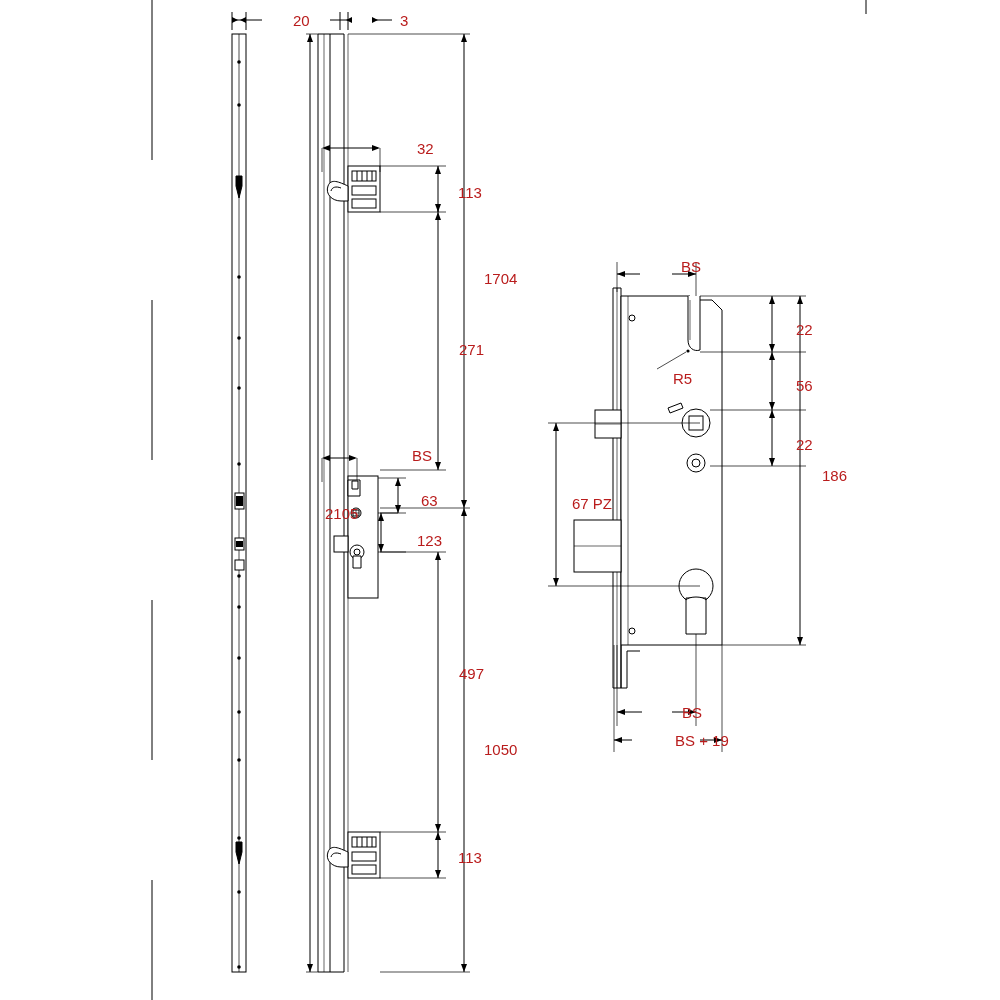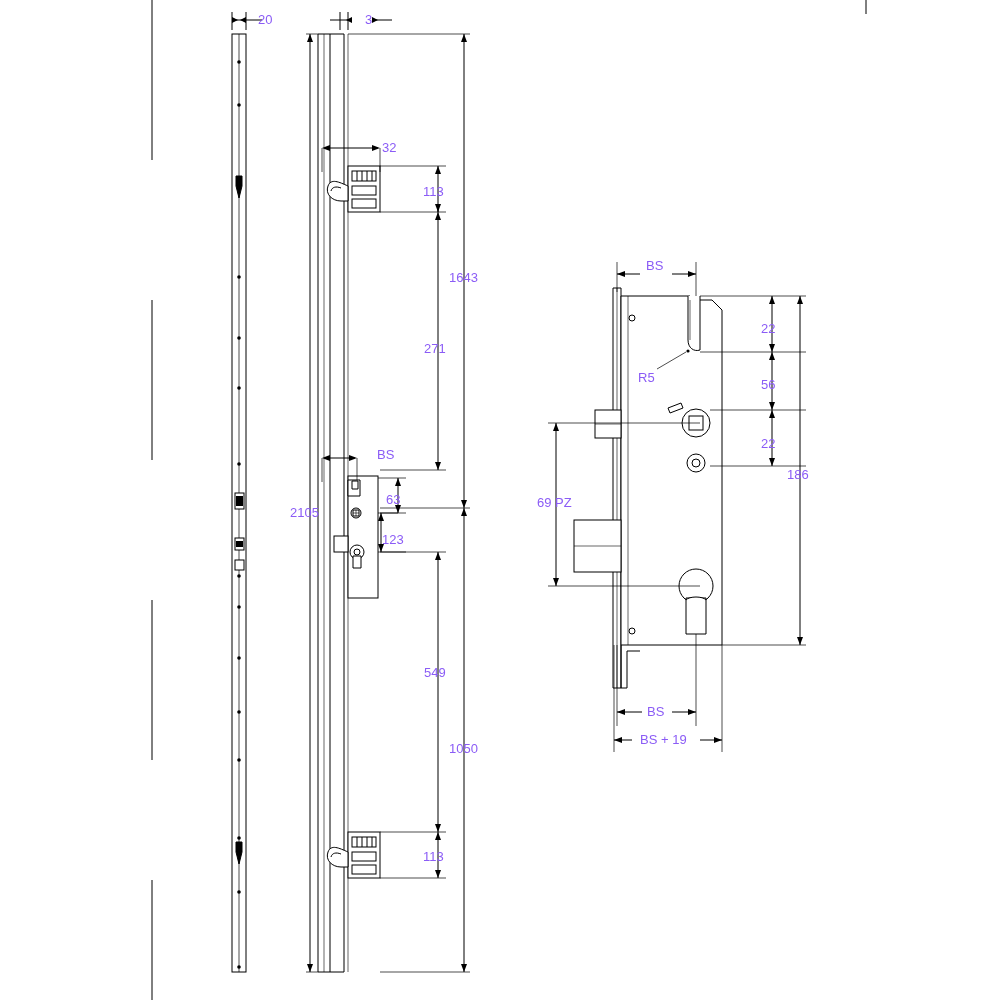--- a/index.html
+++ b/index.html
@@ -17,24 +17,25 @@
   }
   #sheet {
     position: absolute;
     left: 0; top: 0;
     width: 1000px;
     height: 1000px;
   }
   .lbl {
     position: absolute;
     font-family: "Liberation Sans", sans-serif;
-    font-size: 13px;
-    color: #8b5cf6;
+    font-size: 15px;
+    color: #b91c1c;
     white-space: nowrap;
     line-height: 1;
+    margin-left: 35px;
   }
   svg { display: block; }
 </style>
 </head>
 <body>
 
 <svg id="sheet" viewBox="0 0 1000 1000" xmlns="http://www.w3.org/2000/svg">
   <g fill="none" stroke="#000" stroke-width="1" shape-rendering="geometricPrecision">
 
     <g stroke="#000" stroke-width="1">
@@ -353,31 +354,31 @@
         <path d="M722,740 L714,737 L714,743 Z" fill="#000" stroke="none"></path>
       </g>
     </g>
   </g>
 </svg>
 
 <div class="lbl" style="left:258px;  top:13px;">20</div>
 <div class="lbl" style="left:365px;  top:13px;">3</div>
 <div class="lbl" style="left:382px;  top:141px;">32</div>
 <div class="lbl" style="left:423px;  top:185px;">113</div>
-<div class="lbl" style="left:449px;  top:271px;">1643</div>
+<div class="lbl" style="left:449px;  top:271px;">1704</div>
 <div class="lbl" style="left:424px;  top:342px;">271</div>
 <div class="lbl" style="left:377px;  top:448px;">BS</div>
 <div class="lbl" style="left:386px;  top:493px;">63</div>
 <div class="lbl" style="left:290px;  top:506px;">2105</div>
 <div class="lbl" style="left:382px;  top:533px;">123</div>
-<div class="lbl" style="left:424px;  top:666px;">549</div>
+<div class="lbl" style="left:424px;  top:666px;">497</div>
 <div class="lbl" style="left:449px;  top:742px;">1050</div>
 <div class="lbl" style="left:423px;  top:850px;">113</div>
 
 <div class="lbl" style="left:646px;  top:259px;">BS</div>
 <div class="lbl" style="left:761px;  top:322px;">22</div>
 <div class="lbl" style="left:638px;  top:371px;">R5</div>
 <div class="lbl" style="left:761px;  top:378px;">56</div>
 <div class="lbl" style="left:761px;  top:437px;">22</div>
 <div class="lbl" style="left:787px;  top:468px;">186</div>
-<div class="lbl" style="left:537px;  top:496px;">69 PZ</div>
+<div class="lbl" style="left:537px;  top:496px;">67 PZ</div>
 <div class="lbl" style="left:647px;  top:705px;">BS</div>
 <div class="lbl" style="left:640px;  top:733px;">BS + 19</div>
 
 </body></html>

